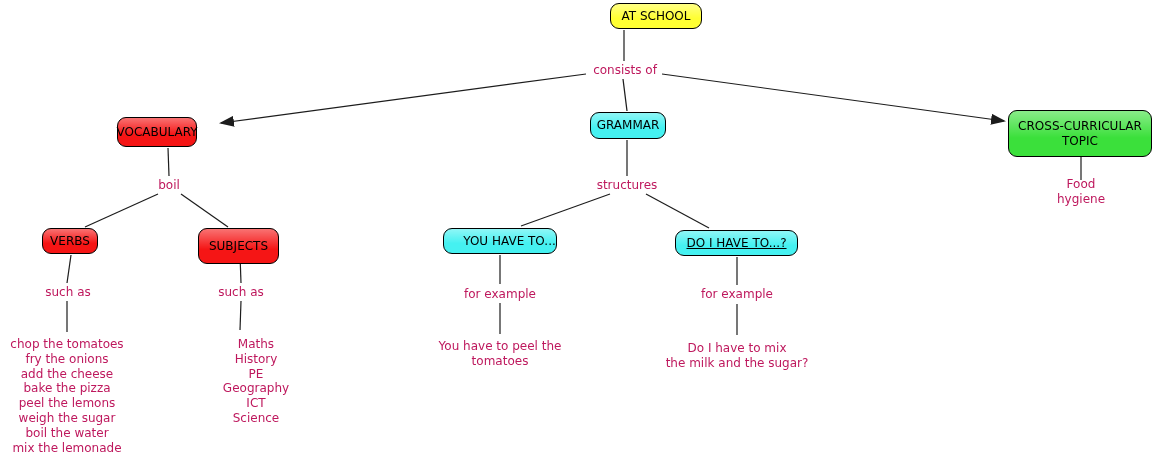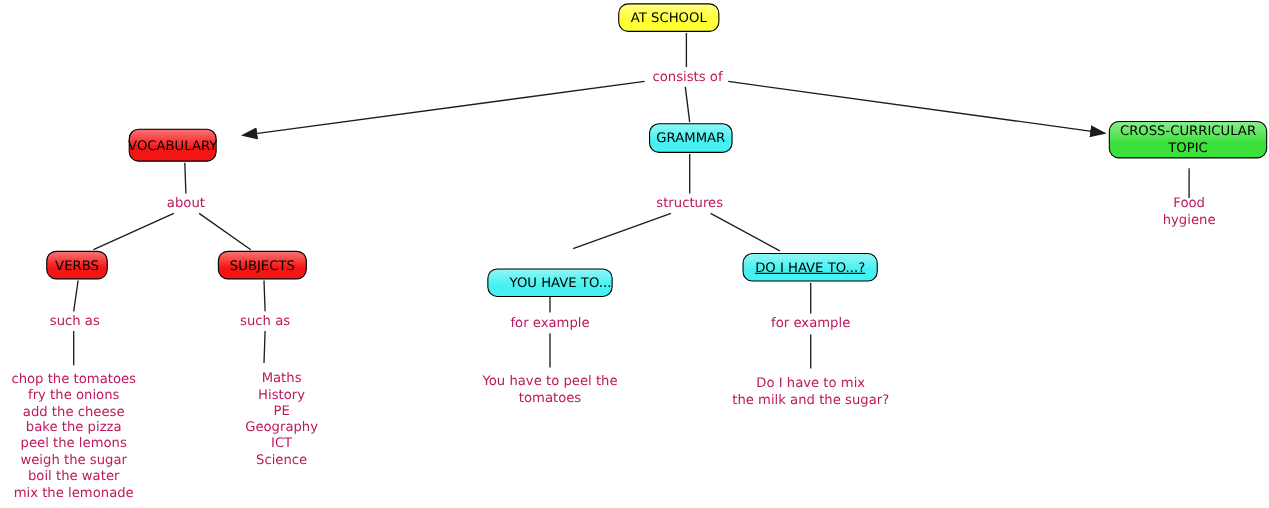--- a/index.html
+++ b/index.html
@@ -74,33 +74,33 @@
       <line x1="627" y1="140" x2="627" y2="176"></line>
       <line x1="610" y1="194" x2="521" y2="226"></line>
       <line x1="646" y1="194" x2="709" y2="228"></line>
       <line x1="500" y1="255" x2="500" y2="284"></line>
       <line x1="500" y1="303" x2="500" y2="334"></line>
       <line x1="737" y1="257" x2="737" y2="285"></line>
       <line x1="737" y1="304" x2="737" y2="335"></line>
       <line x1="1081" y1="153" x2="1081" y2="180"></line>
     </svg>
   <div id="nodes-layer">
-      <div class="node" style="left: 562px; top: 3px; width: 92px; height: 26px; background: linear-gradient(rgba(255, 255, 255, 0.4), rgba(255, 255, 255, 0) 60%), rgb(255, 255, 51);">AT SCHOOL</div>
+      <div class="node" style="left: 610px; top: 3px; width: 92px; height: 26px; background: linear-gradient(rgba(255, 255, 255, 0.4), rgba(255, 255, 255, 0) 60%), rgb(255, 255, 51);">AT SCHOOL</div>
       <div class="node" style="left: 117px; top: 117px; width: 80px; height: 30px; background: linear-gradient(rgba(255, 255, 255, 0.4), rgba(255, 255, 255, 0) 60%), rgb(245, 21, 21);">VOCABULARY</div>
       <div class="node" style="left: 590px; top: 112px; width: 76px; height: 27px; background: linear-gradient(rgba(255, 255, 255, 0.4), rgba(255, 255, 255, 0) 60%), rgb(69, 241, 241);">GRAMMAR</div>
-      <div class="node" style="left: 1008px; top: 110px; width: 144px; height: 34px; background: linear-gradient(rgba(255, 255, 255, 0.4), rgba(255, 255, 255, 0) 60%), rgb(59, 224, 59);">CROSS-CURRICULAR
+      <div class="node" style="left: 1008px; top: 110px; width: 144px; height: 47px; background: linear-gradient(rgba(255, 255, 255, 0.4), rgba(255, 255, 255, 0) 60%), rgb(59, 224, 59);">CROSS-CURRICULAR
 TOPIC</div>
       <div class="node" style="left: 42px; top: 228px; width: 56px; height: 26px; background: linear-gradient(rgba(255, 255, 255, 0.4), rgba(255, 255, 255, 0) 60%), rgb(245, 21, 21);">VERBS</div>
-      <div class="node" style="left: 198px; top: 228px; width: 81px; height: 26px; background: linear-gradient(rgba(255, 255, 255, 0.4), rgba(255, 255, 255, 0) 60%), rgb(245, 21, 21);">SUBJECTS</div>
-      <div class="node" style="left: 443px; top: 244px; width: 114px; height: 26px; background: linear-gradient(rgba(255, 255, 255, 0.4), rgba(255, 255, 255, 0) 60%), rgb(69, 241, 241); padding-left: 19px;">YOU HAVE TO...</div>
+      <div class="node" style="left: 198px; top: 228px; width: 81px; height: 36px; background: linear-gradient(rgba(255, 255, 255, 0.4), rgba(255, 255, 255, 0) 60%), rgb(245, 21, 21);">SUBJECTS</div>
+      <div class="node" style="left: 443px; top: 228px; width: 114px; height: 26px; background: linear-gradient(rgba(255, 255, 255, 0.4), rgba(255, 255, 255, 0) 60%), rgb(69, 241, 241); padding-left: 19px;">YOU HAVE TO...</div>
       <div class="node" style="left: 675px; top: 230px; width: 123px; height: 26px; background: linear-gradient(rgba(255, 255, 255, 0.4), rgba(255, 255, 255, 0) 60%), rgb(69, 241, 241); text-decoration: underline;">DO I HAVE TO...?</div>
     </div>
   <div id="labels-layer">
       <div class="label" style="left: 625px; top: 70px;">consists of</div>
-      <div class="label" style="left: 169px; top: 185px;">about</div>
+      <div class="label" style="left: 169px; top: 185px;">boil</div>
       <div class="label" style="left: 627px; top: 185px;">structures</div>
       <div class="label" style="left: 68px; top: 292px;">such as</div>
       <div class="label" style="left: 241px; top: 292px;">such as</div>
       <div class="label" style="left: 500px; top: 294px;">for example</div>
       <div class="label" style="left: 737px; top: 294px;">for example</div>
       <div class="label" style="left: 1081px; top: 192px;">Food hygiene</div>
       <div class="label" style="left: 67px; top: 396px;">chop the tomatoes
 fry the onions
 add the cheese
 bake the pizza

